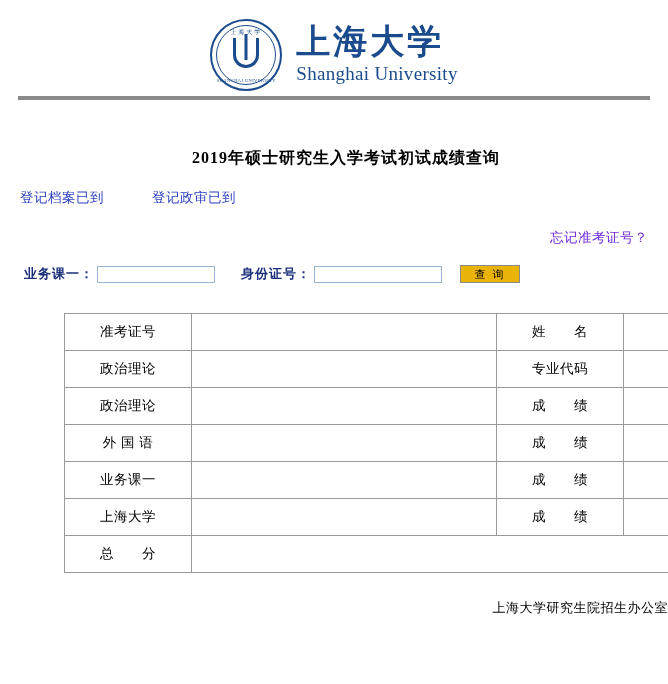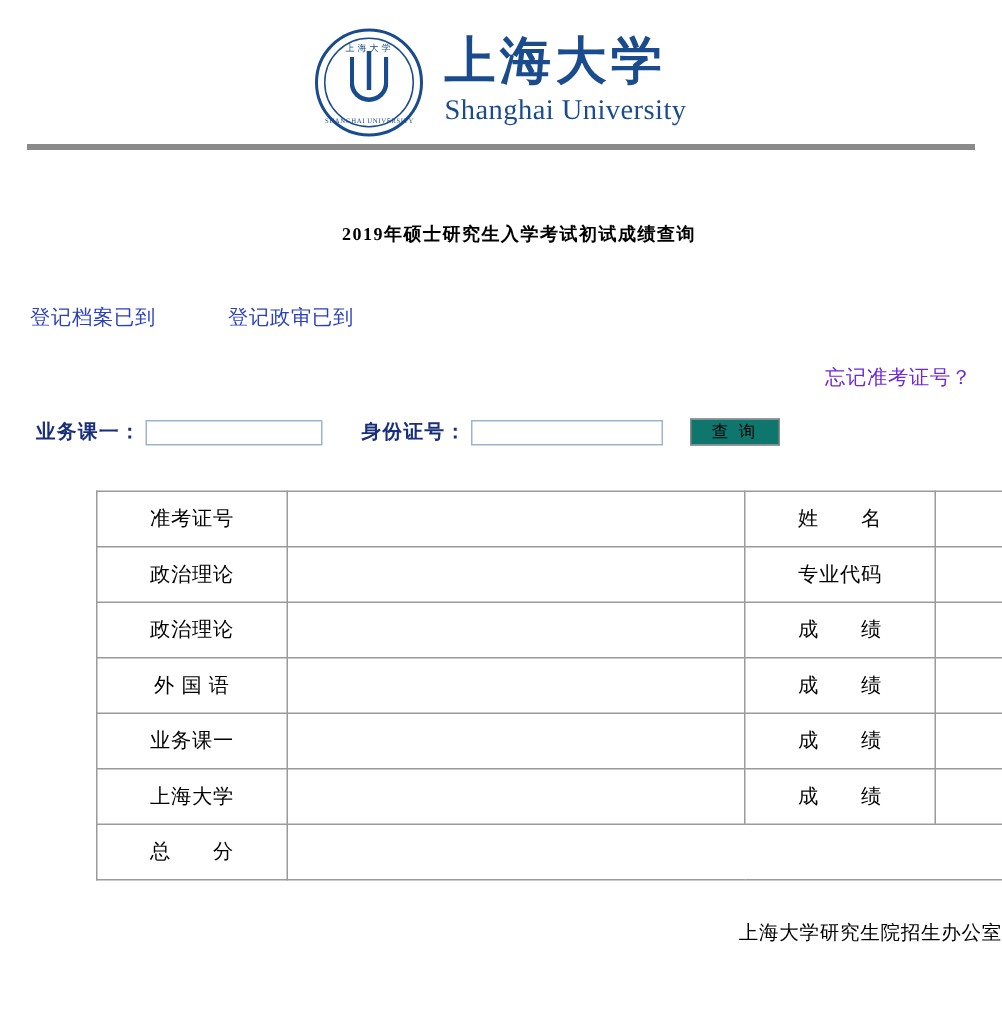--- a/index.html
+++ b/index.html
@@ -121,31 +121,31 @@
   .divider {
     height: 4px;
     background: #8a8a8a;
     margin: 10px 18px 0 18px;
   }
 
   
   .title {
     text-align: center;
     font-family: "Liberation Serif", serif;
-    font-size: 12px;
+    font-size: 16px;
     font-weight: bold;
     color: #000000;
     margin-top: 48px;
     letter-spacing: 1px;
     padding-left: 24px;
   }
 
   
   .links-row {
-    margin-top: 38px;
+    margin-top: 20px;
     padding-left: 20px;
     display: flex;
     gap: 48px;
     align-items: center;
   }
   .blue-link {
     color: #2a3fbf;
     font-size: 13.5px;
     text-decoration: none;
     letter-spacing: 0.5px;
@@ -195,21 +195,21 @@
   .spacer-mid {
     width: 26px;
   }
   .query-btn {
     margin-left: 18px;
     width: 60px;
     height: 18px;
     font-family: "Liberation Sans", sans-serif;
     font-size: 11px;
     letter-spacing: 2px;
-    background: #0f766e;
+    background: #eab308;
     border: 1px solid #8a8a8a;
     color: #000;
     cursor: pointer;
     padding: 0;
     line-height: 16px;
   }
 
   
   .table-wrap {
     margin: 30px auto 0 auto;

